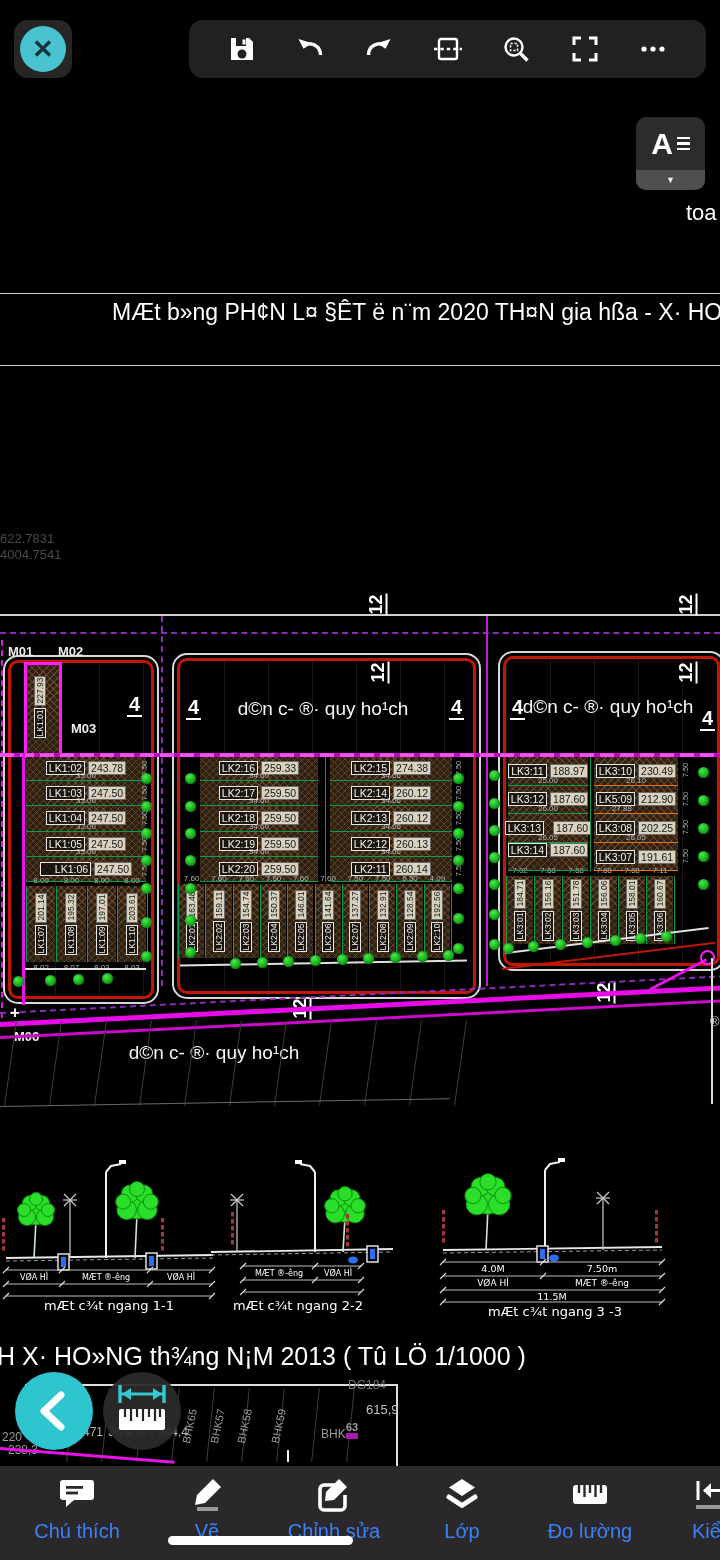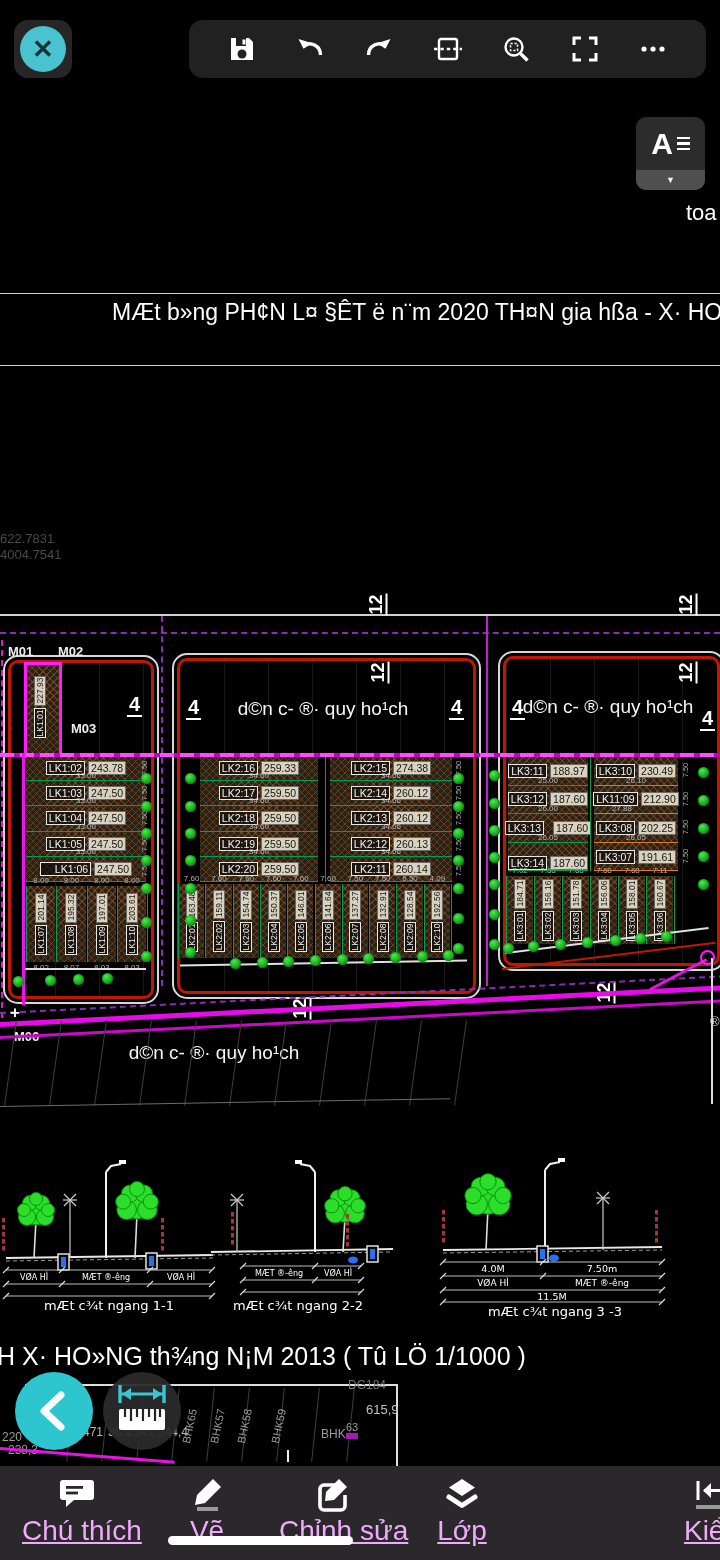--- a/index.html
+++ b/index.html
@@ -38,21 +38,21 @@
      transform:rotate(-90deg);border-bottom:2px solid #fff;padding:0 1px 1px;}
   .mlabel{position:absolute;color:#eee;font-weight:bold;font-size:13px;line-height:13px;}
   .planned{position:absolute;color:#f5f5f5;font-size:19px;white-space:nowrap;transform:translateX(-50%);}
   .rotsm{position:absolute;color:#b5b5b5;font-size:7.5px;line-height:8px;transform:rotate(-90deg);}
   .graytxt{position:absolute;color:#9c9c9c;font-size:12px;line-height:12px;white-space:nowrap;}
   
   .fab{position:absolute;width:78px;height:78px;border-radius:50%;display:flex;align-items:center;justify-content:center;}
   
   #btoolbar{position:absolute;left:0;top:1466px;width:720px;height:94px;background:#2b282c;}
   .tb-item{position:absolute;top:8px;width:110px;text-align:center;}
-  .tb-item .lbl{color:#f0abfc;font-size:28px;line-height:22px;margin-top:2px;white-space:nowrap;text-decoration:underline;}
+  .tb-item .lbl{color:#3b82f6;font-size:20px;line-height:22px;margin-top:2px;white-space:nowrap;}
   #homepill{position:absolute;left:168px;top:1536px;width:185px;height:9px;border-radius:5px;background:#fff;z-index:60;}
   svg text{font-family:"DejaVu Sans",sans-serif;}
 </style>
 </head>
 <body>
 
 <div id="screen">
 
   <div class="sqbtn" style="left:14px;top:20px;width:58px;height:58px;">
     <div class="tealcirc">✕</div>
@@ -271,33 +271,33 @@
           <div class="pval" style="position:absolute;position:static;">187.60</div>
         </div>
         <div style="position:absolute;left:508px;top:813.2px;width:80px;height:1px;background:#00a050;z-index:4;"></div>
         <div class="dimtxt" style="position:absolute;left:508px;top:805.2px;width:80px;z-index:4;">26.00</div>
         <div class="hatch" style="position:absolute;left:508px;top:814.2px;width:80px;height:27.6px;display:flex;align-items:center;justify-content:center;gap:9px;">
           <div class="plab" style="position:absolute;position:static;">LK3:13</div>
           <div class="pval" style="position:absolute;position:static;">187.60</div>
         </div>
         <div style="position:absolute;left:508px;top:841.8000000000001px;width:80px;height:1px;background:#00a050;z-index:4;"></div>
         <div class="dimtxt" style="position:absolute;left:508px;top:833.8000000000001px;width:80px;z-index:4;">26.05</div>
-        <div class="hatch" style="position:absolute;left:508px;top:842.8px;width:80px;height:27.6px;display:flex;align-items:flex-end;justify-content:center;gap:3px;">
+        <div class="hatch" style="position:absolute;left:508px;top:842.8px;width:80px;height:27.6px;display:flex;align-items:flex-start;justify-content:center;gap:3px;">
           <div class="plab" style="position:absolute;position:static;">LK3:14</div>
           <div class="pval" style="position:absolute;position:static;">187.60</div>
         </div>
         <div style="position:absolute;left:508px;top:870.4px;width:80px;height:1px;background:#00a050;z-index:4;"></div>
         <div class="hatch" style="position:absolute;left:594px;top:757px;width:84px;height:27.6px;display:flex;align-items:center;justify-content:center;gap:3px;">
           <div class="plab" style="position:absolute;position:static;">LK3:10</div>
           <div class="pval" style="position:absolute;position:static;">230.49</div>
         </div>
         <div style="position:absolute;left:594px;top:784.6px;width:84px;height:1px;background:#e07820;z-index:4;"></div>
         <div class="dimtxt" style="position:absolute;left:594px;top:776.6px;width:84px;z-index:4;">26.10</div>
         <div class="hatch" style="position:absolute;left:594px;top:785.6px;width:84px;height:27.6px;display:flex;align-items:center;justify-content:center;gap:3px;">
-          <div class="plab" style="position:absolute;position:static;">LK11:09</div>
+          <div class="plab" style="position:absolute;position:static;">LK5:09</div>
           <div class="pval" style="position:absolute;position:static;">212.90</div>
         </div>
         <div style="position:absolute;left:594px;top:813.2px;width:84px;height:1px;background:#e07820;z-index:4;"></div>
         <div class="dimtxt" style="position:absolute;left:580px;top:805.2px;width:84px;z-index:4;">27.88</div>
         <div class="hatch" style="position:absolute;left:594px;top:814.2px;width:84px;height:27.6px;display:flex;align-items:center;justify-content:center;gap:3px;">
           <div class="plab" style="position:absolute;position:static;">LK3:08</div>
           <div class="pval" style="position:absolute;position:static;">202.25</div>
         </div>
         <div style="position:absolute;left:594px;top:841.8000000000001px;width:84px;height:1px;background:#e07820;z-index:4;"></div>
         <div class="dimtxt" style="position:absolute;left:594px;top:833.8000000000001px;width:84px;z-index:4;">26.05</div>
@@ -735,21 +735,21 @@
         <div style="position:absolute;left:140px;top:1388px;width:1px;height:74px;background:#3f3f3f;transform:rotate(6deg);"></div>
         <div style="position:absolute;left:175px;top:1388px;width:1px;height:74px;background:#3f3f3f;transform:rotate(6deg);"></div>
         <div style="position:absolute;left:210px;top:1388px;width:1px;height:74px;background:#3f3f3f;transform:rotate(6deg);"></div>
         <div style="position:absolute;left:245px;top:1388px;width:1px;height:74px;background:#3f3f3f;transform:rotate(6deg);"></div>
         <div style="position:absolute;left:280px;top:1388px;width:1px;height:74px;background:#3f3f3f;transform:rotate(6deg);"></div>
         <div style="position:absolute;left:315px;top:1388px;width:1px;height:74px;background:#3f3f3f;transform:rotate(6deg);"></div>
         <div style="position:absolute;left:350px;top:1388px;width:1px;height:74px;background:#3f3f3f;transform:rotate(6deg);"></div>
         <div class="graytxt" style="position:absolute;left:348px;top:1379px;color:#787878;font-size:12px;">DG184</div>
         <div class="graytxt" style="position:absolute;left:366px;top:1404px;color:#c0c0c0;font-size:13px;">615,9</div>
         <div class="graytxt" style="position:absolute;left:321px;top:1428px;">BHK</div>
-        <div class="graytxt" style="position:absolute;left:346px;top:1421px;font-size:11px;border-bottom:6px solid #a21caf;">63</div>
+        <div class="graytxt" style="position:absolute;left:346px;top:1421px;font-size:11px;border-bottom:6px solid #a21caf;font-weight:bold;">63</div>
         <div class="graytxt" style="position:absolute;left:172px;top:1420px;font-size:11px;transform:rotate(-78deg);">BHK65</div>
         <div class="graytxt" style="position:absolute;left:200px;top:1420px;font-size:11px;transform:rotate(-78deg);">BHK57</div>
         <div class="graytxt" style="position:absolute;left:227px;top:1420px;font-size:11px;transform:rotate(-78deg);">BHK58</div>
         <div class="graytxt" style="position:absolute;left:261px;top:1420px;font-size:11px;transform:rotate(-78deg);">BHK59</div>
         <div class="graytxt" style="position:absolute;left:83px;top:1426px;color:#b5b5b5;">471</div>
         <div class="graytxt" style="position:absolute;left:108px;top:1426px;color:#b5b5b5;">36.0</div>
         <div class="graytxt" style="position:absolute;left:126px;top:1426px;color:#b5b5b5;">214.2</div>
         <div class="graytxt" style="position:absolute;left:158px;top:1426px;color:#b5b5b5;">244,4</div>
         <div class="graytxt" style="position:absolute;left:2px;top:1431px;">220</div>
         <div class="graytxt" style="position:absolute;left:8px;top:1444px;">238,3</div>
@@ -806,20 +806,33 @@
         </svg>
       <div class="lbl">Vẽ</div>
     </div>
     <div class="tb-item" style="left:407px;">
       <svg width="40" height="40" viewBox="0 0 40 40">
           <path d="M20 5 L33 13.5 20 22 7 13.5 Z" fill="#fff"></path>
           <path d="M7 23 L20 31.5 33 23" fill="none" stroke="#fff" stroke-width="5" stroke-linecap="round" stroke-linejoin="round"></path>
         </svg>
       <div class="lbl">Lớp</div>
     </div>
+    <div class="tb-item" style="left:535px;">
+      <svg width="40" height="40" viewBox="0 0 40 40">
+          <rect x="3" y="11" width="34" height="19" rx="3" fill="#fff"></rect>
+          <g stroke="#2b282c" stroke-width="2.4">
+            <line x1="9" y1="11" x2="9" y2="19"></line>
+            <line x1="14.5" y1="11" x2="14.5" y2="23"></line>
+            <line x1="20" y1="11" x2="20" y2="19"></line>
+            <line x1="25.5" y1="11" x2="25.5" y2="23"></line>
+            <line x1="31" y1="11" x2="31" y2="19"></line>
+          </g>
+        </svg>
+      <div class="lbl">Đo lường</div>
+    </div>
     <div class="tb-item" style="left:657px;">
       <svg width="40" height="40" viewBox="0 0 40 40">
           <line x1="6" y1="7" x2="6" y2="26" stroke="#fff" stroke-width="3"></line>
           <line x1="34" y1="16.5" x2="12" y2="16.5" stroke="#fff" stroke-width="3"></line>
           <path d="M19 9 L11 16.5 19 24 Z" fill="#fff"></path>
           <rect x="4" y="31" width="27" height="4" fill="#9a9a9a"></rect>
         </svg>
       <div class="lbl">Kiểu</div>
     </div>
   </div>

